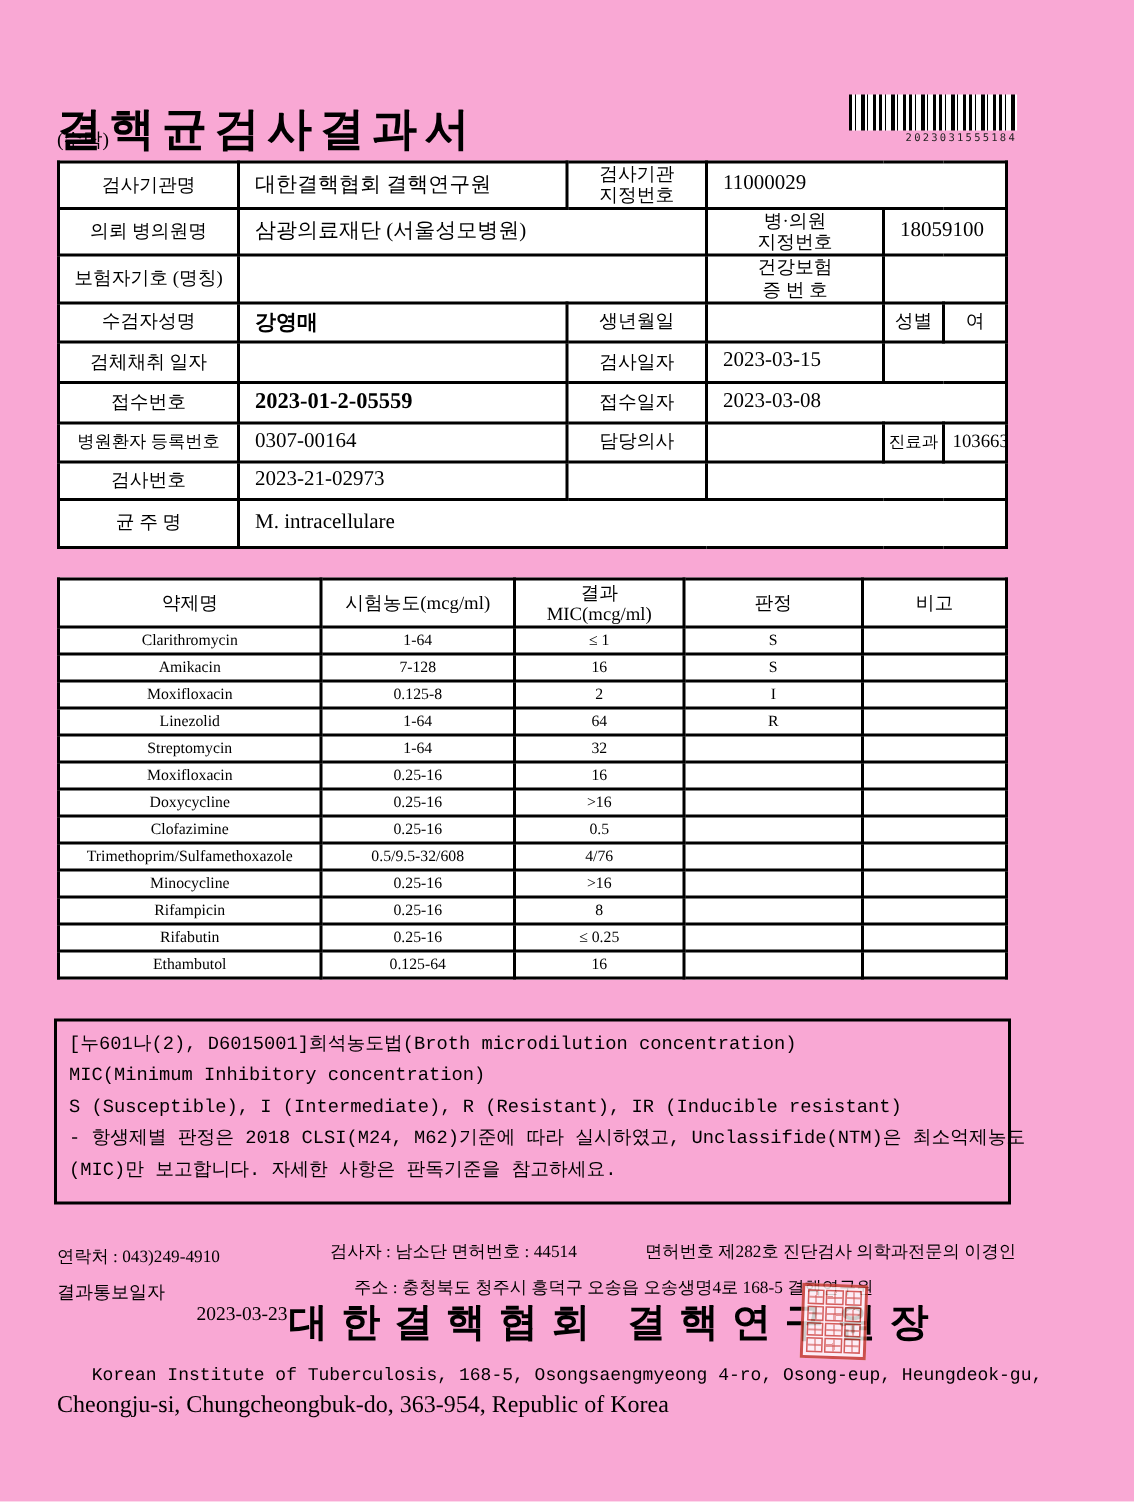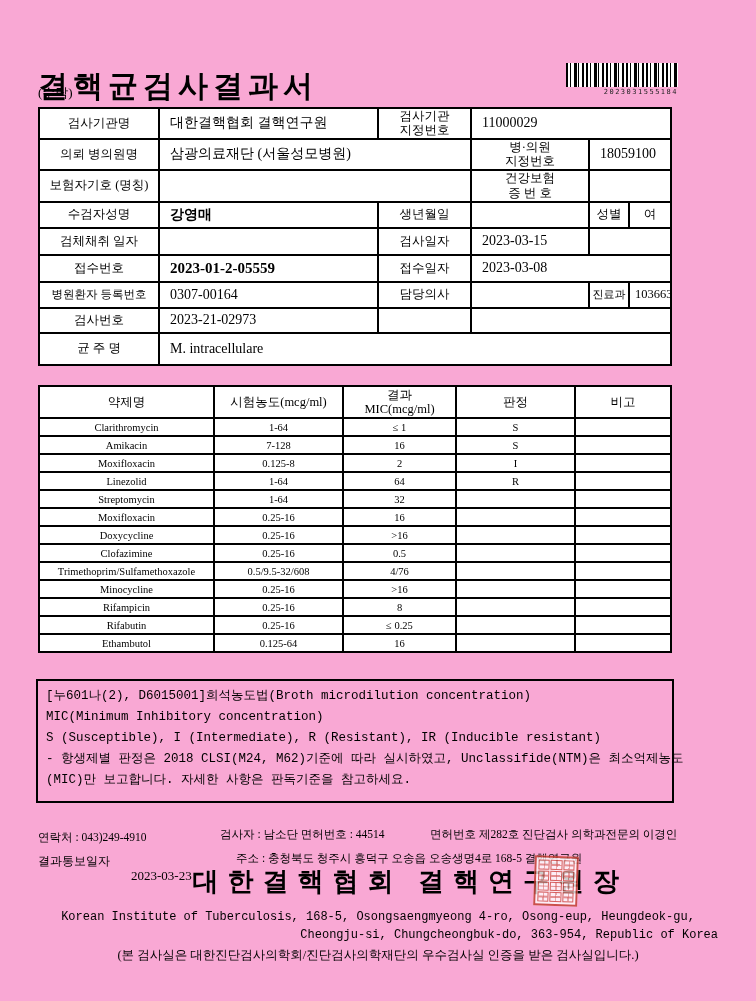--- a/index.html
+++ b/index.html
@@ -52,22 +52,22 @@
   .org-title{position:absolute;left:38px;top:864px;width:590px;text-align:right;
              font-size:26px;font-weight:bold;letter-spacing:9px;white-space:nowrap;}
   .seal{position:absolute;left:534px;top:856px;width:44px;height:50px;border:2px solid #c0392b;
         opacity:.8;transform:rotate(2deg);display:grid;grid-template-columns:repeat(3,1fr);
         grid-template-rows:repeat(4,1fr);gap:1px;padding:2px;box-sizing:border-box;background:#fff;}
   .seal span{border:1px solid #cd4a3f;
         background:linear-gradient(0deg,transparent 38%,rgba(205,74,63,.65) 38% 58%,transparent 58%),
                    linear-gradient(90deg,transparent 45%,rgba(205,74,63,.5) 45% 60%,transparent 60%);}
   .eng1{position:absolute;left:38px;top:910px;width:680px;text-align:center;font-size:12px;
         font-family:"Liberation Mono","DejaVu Sans Mono",monospace;white-space:nowrap;}
-  .eng2{position:absolute;left:38px;top:928px;width:680px;text-align:right;font-size:12px;
-        font-family:Liberation Mono, monospace;white-space:nowrap;}
+  .eng2{position:absolute;left:38px;top:928px;width:680px;text-align:left;font-size:16px;
+        font-family:Liberation Serif, serif;white-space:nowrap;}
   .cert{position:absolute;left:38px;top:947px;width:680px;text-align:center;font-size:12.5px;white-space:nowrap;}
 </style>
 </head>
 <body>
 
 <div class="page">
 
   <div class="consign">(수탁)</div>
   <div class="title">결핵균검사결과서</div>
 
@@ -311,15 +311,14 @@
     <span></span>
       <span></span>
     <span></span>
       <span></span>
     <span></span>
       <span></span>
   </div>
 
   <div class="eng1">Korean Institute of Tuberculosis, 168-5, Osongsaengmyeong 4-ro, Osong-eup, Heungdeok-gu,</div>
   <div class="eng2">Cheongju-si, Chungcheongbuk-do, 363-954, Republic of Korea</div>
-  <div class="cert">(본 검사실은 대한진단검사의학회/진단검사의학재단의 우수검사실 인증을 받은 검사실입니다.)</div>
 
 </div>
 
 </body></html>

